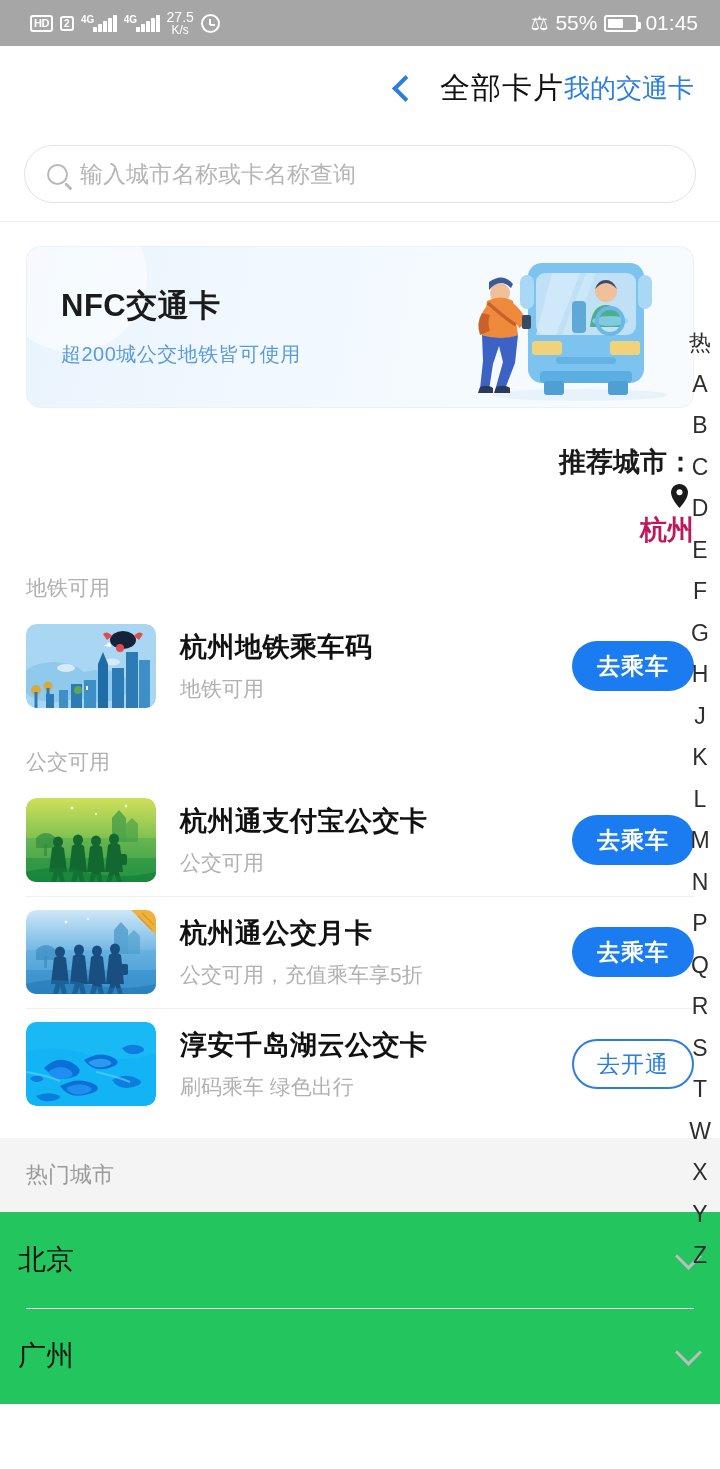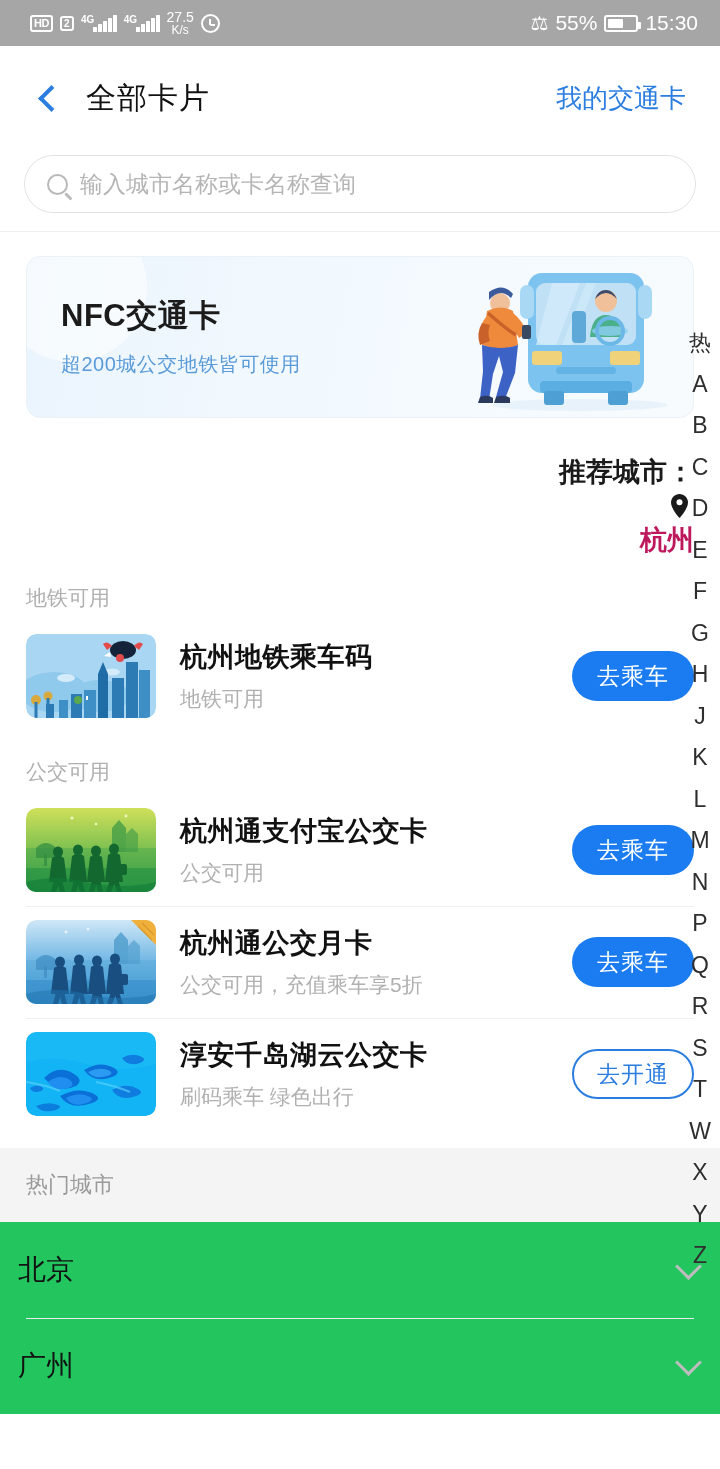--- a/index.html
+++ b/index.html
@@ -41,21 +41,21 @@
   .alarm::before{ content:"";position:absolute;left:6px;top:3px;width:2px;height:6px;background:#fff; }
   .alarm::after{ content:"";position:absolute;left:7px;top:8px;width:5px;height:2px;background:#fff; }
   .bt{ font-size:20px; }
   .batt{ width:34px;height:17px;border:2px solid #fff;border-radius:3px;position:relative;display:flex;align-items:center;padding:2px; }
   .batt::after{ content:"";position:absolute;right:-5px;top:5px;width:3px;height:7px;background:#fff;border-radius:0 1px 1px 0; }
   .batt i{ display:block;height:100%;width:55%;background:#fff;border-radius:1px; }
 
   
   .navbar{
     height:85px; background:#fff; display:flex; align-items:center;
-    padding:0 34px; justify-content:space-between;margin-top:10px;
+    padding:0 26px; justify-content:flex-end;
   }
   .nav-left{ display:flex; align-items:center; gap:26px; }
   .back-chev{ width:26px;height:26px;position:relative; cursor:pointer; }
   .back-chev::before{
     content:""; position:absolute; left:8px; top:3px; width:15px; height:15px;
     border-left:4px solid #2b7de0; border-bottom:4px solid #2b7de0;
     transform:rotate(45deg);
   }
   .nav-title{ font-size:30px; color:#111; letter-spacing:1px; }
   .nav-action{ font-size:26px; color:#2b7de0; }
@@ -104,21 +104,21 @@
   }
   .thumb{ width:130px;height:84px;border-radius:10px;flex:none;position:relative;overflow:hidden; }
   .row-mid{ flex:1; min-width:0; }
   .row-title{ font-size:27px; color:#111; font-weight:bold; letter-spacing:0.5px; }
   .row-sub{ font-size:21px; color:#b0b0b0; margin-top:10px; }
   .btn{
     flex:none; height:50px; min-width:122px; border-radius:25px;
     display:flex; align-items:center; justify-content:center;
     font-size:23px; letter-spacing:1px;
   }
-  .btn-fill{ background:#1a7cf0; color:#fff; }
+  .btn-fill{ background:#1a7cf0; color:#fff;font-weight:bold; }
   .btn-out{ background:#fff; color:#2b7de0; border:2px solid #2b7de0; }
 
   
   .gap-grey{ height:18px; background:#ffffff; }
   .hot-head{ background:#f4f4f4; padding:22px 26px; font-size:22px; color:#9a9a9a; }
   .city-row{
     height:96px; display:flex; align-items:center; justify-content:space-between;
     padding:0 18px; position:relative; background:#22c55e;gap:32px;
   }
   .city-row + .city-row::before{
@@ -172,21 +172,21 @@
       <span>K/s</span>
     </span>
     <span class="alarm"></span>
   </div>
   <div class="sb-right">
     <span class="bt">⚖</span>
     <span>55%</span>
     <span class="batt">
         <i></i>
       </span>
-    <span>15:30</span>
+    <span>01:45</span>
   </div>
 </div>
 
 <div class="navbar">
   <div class="nav-left">
     <span class="back-chev"></span>
     <span class="nav-title">全部卡片</span>
   </div>
   <span class="nav-action">我的交通卡</span>
 </div>

